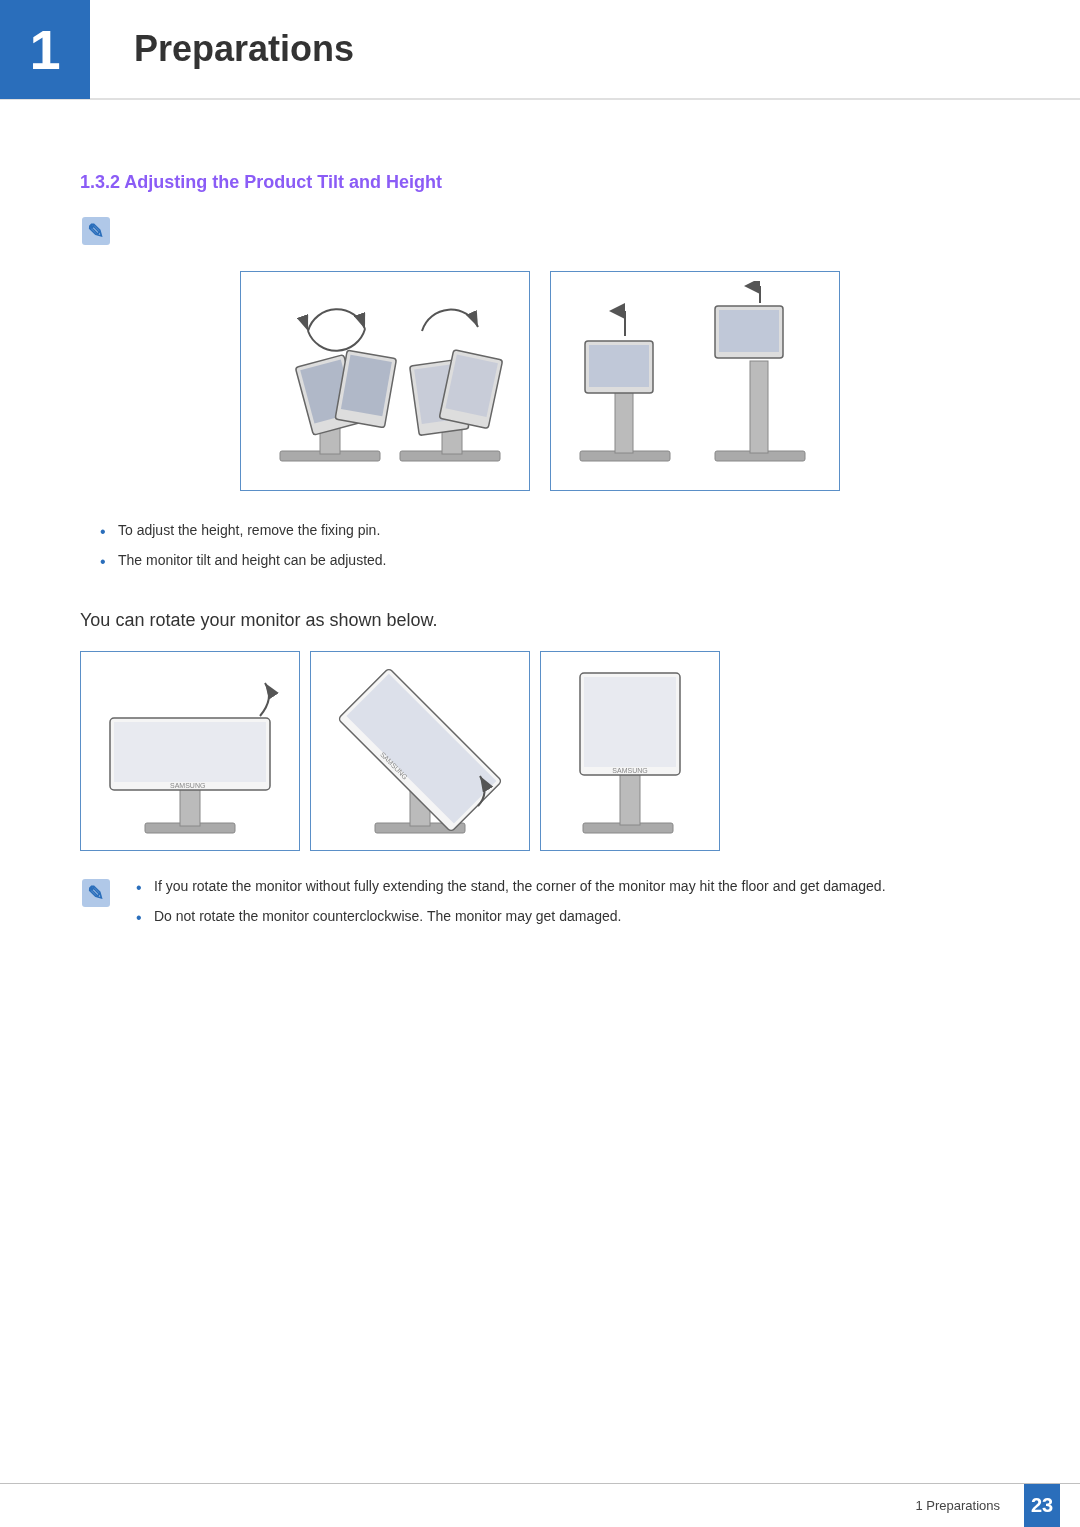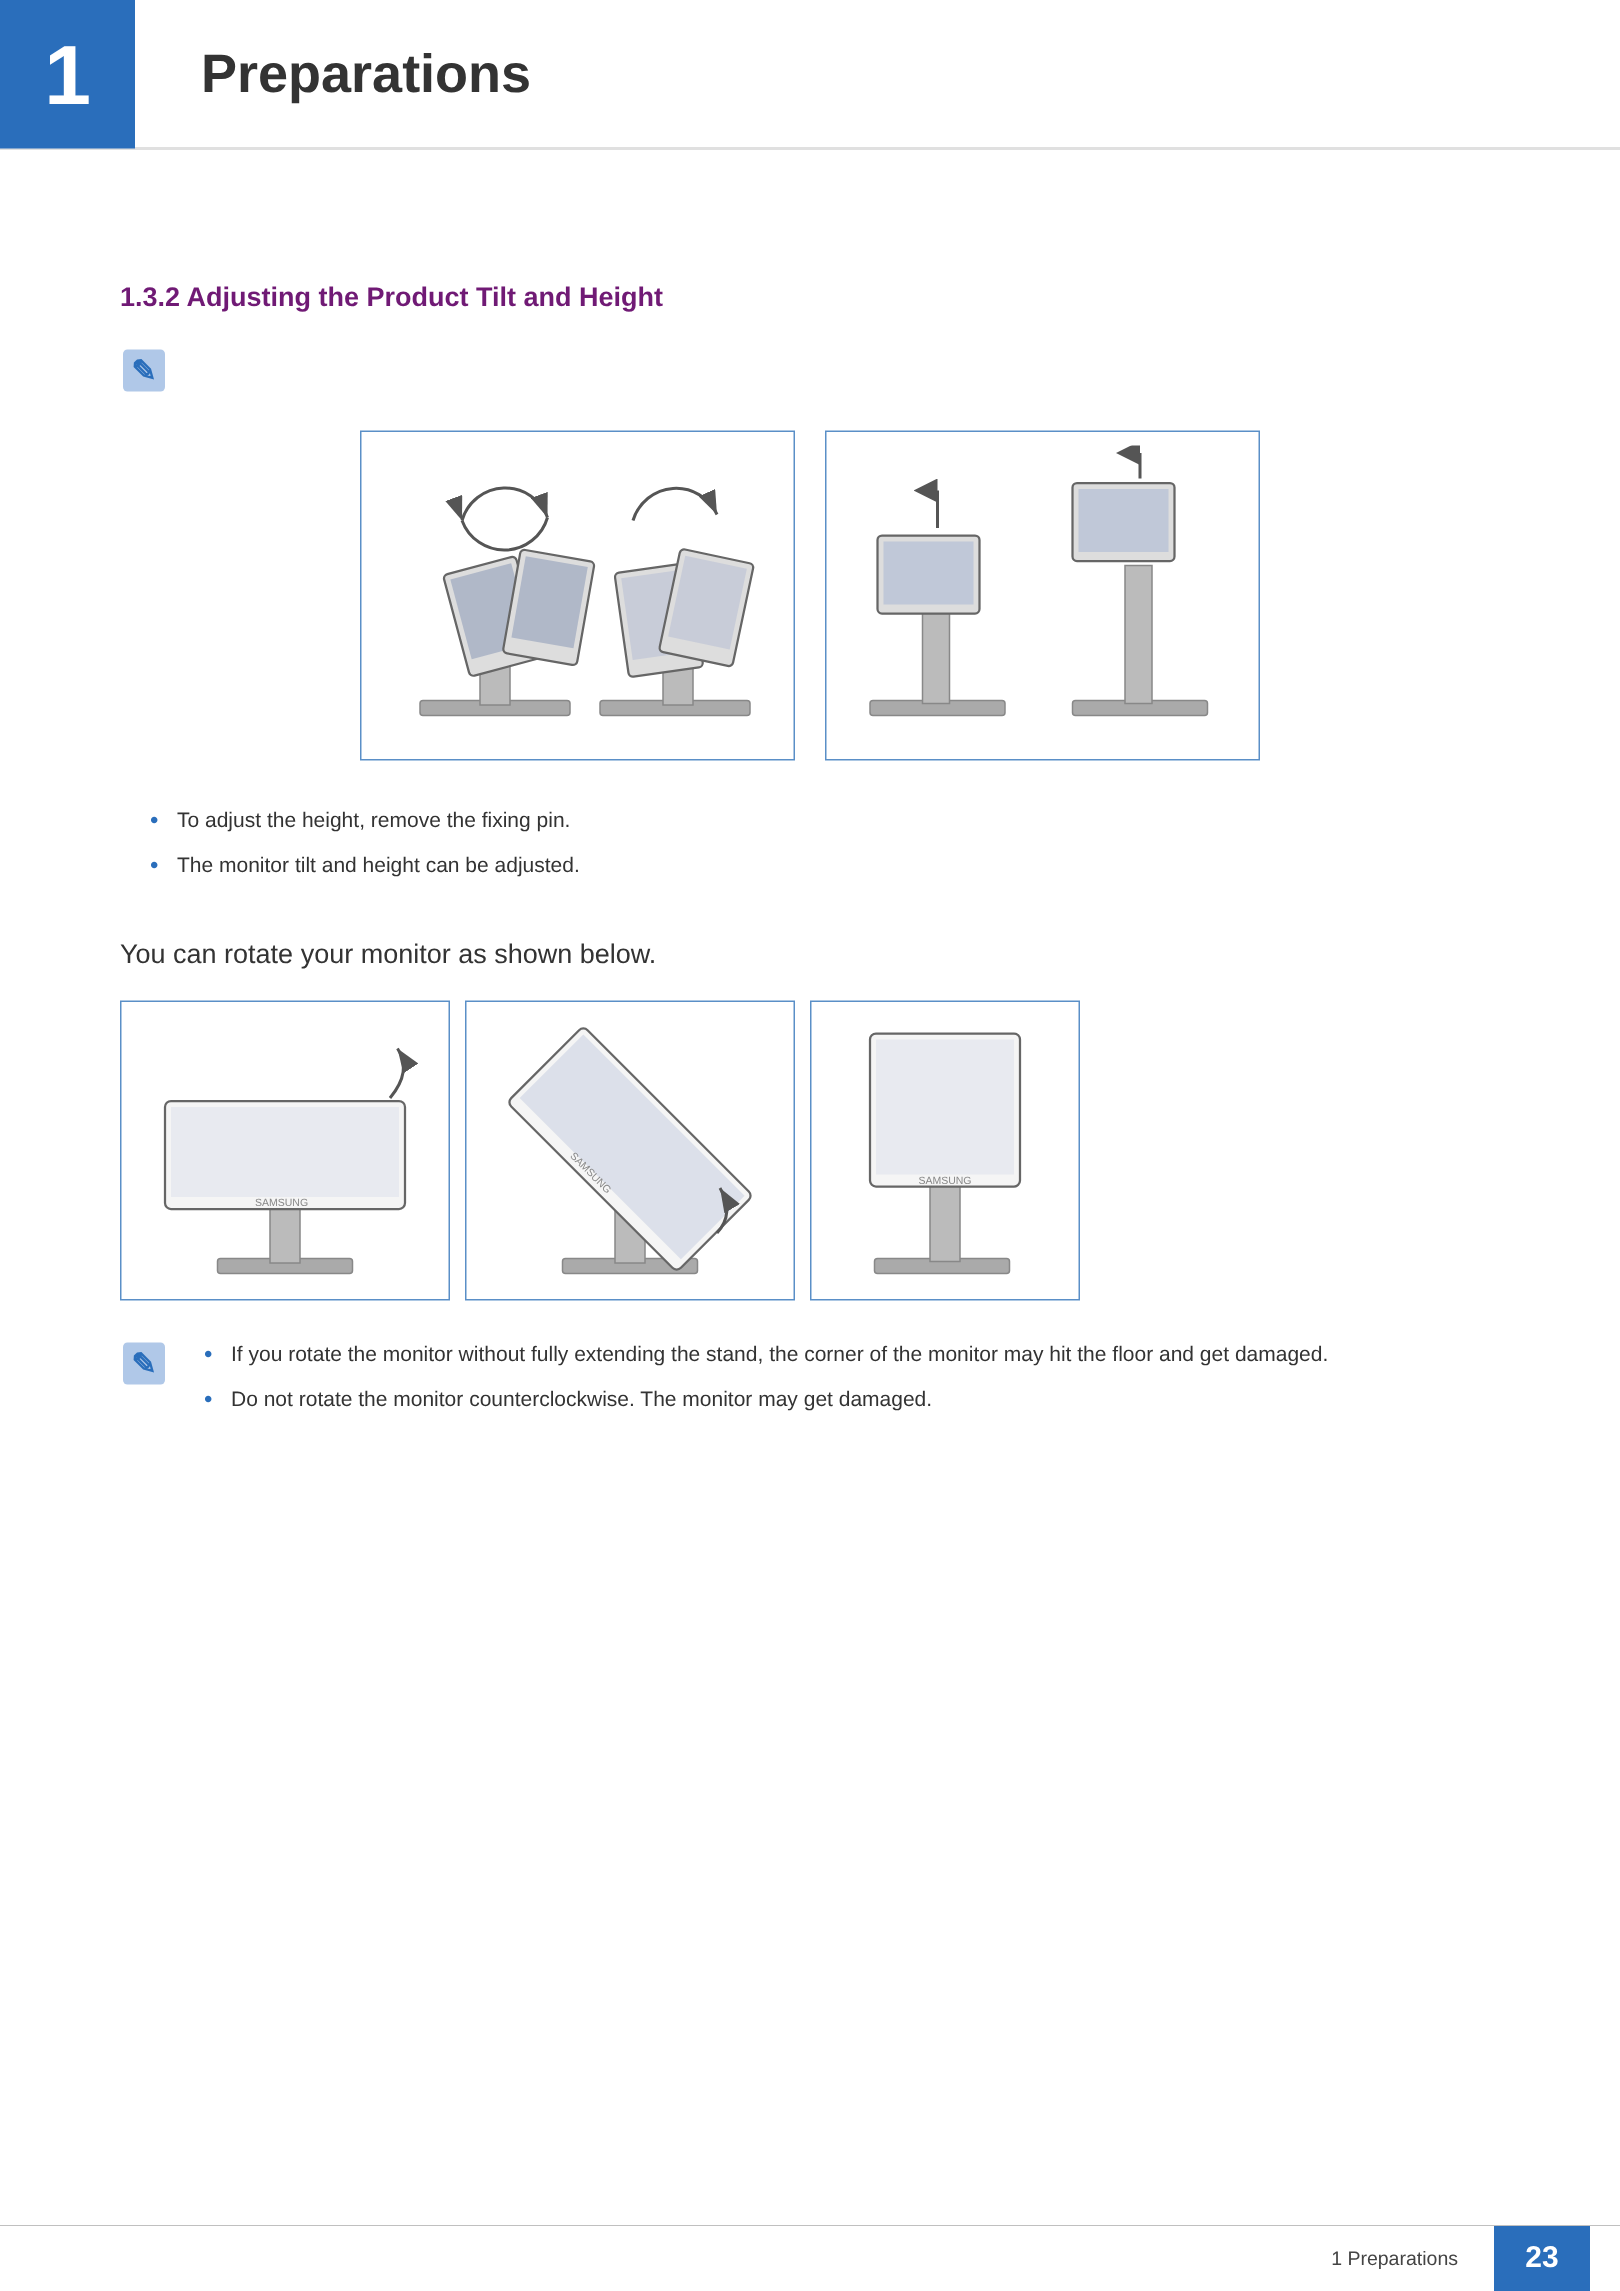--- a/index.html
+++ b/index.html
@@ -49,25 +49,25 @@
       padding-left: 44px;
     }
 
     
     .content {
       padding: 40px 80px 80px 80px;
     }
 
     
     .section-heading {
-      color: #701a75;
+      color: #8b5cf6;
       font-size: 18px;
       font-weight: bold;
       margin-bottom: 20px;
-      margin-top: 48px;
+      margin-top: 32px;
     }
 
     
     .note-row {
       display: flex;
       align-items: flex-start;
       margin-bottom: 24px;
       gap: 12px;
     }
 
@@ -158,21 +158,21 @@
       align-items: center;
       gap: 16px;
     }
 
     .footer-text {
       font-size: 13px;
       color: #444;
     }
 
     .footer-number-block {
-      width: 64px;
+      width: 36px;
       height: 44px;
       background: #2a6ebb;
       display: flex;
       align-items: center;
       justify-content: center;
       margin-left: 8px;
     }
 
     .footer-number {
       color: #fff;

